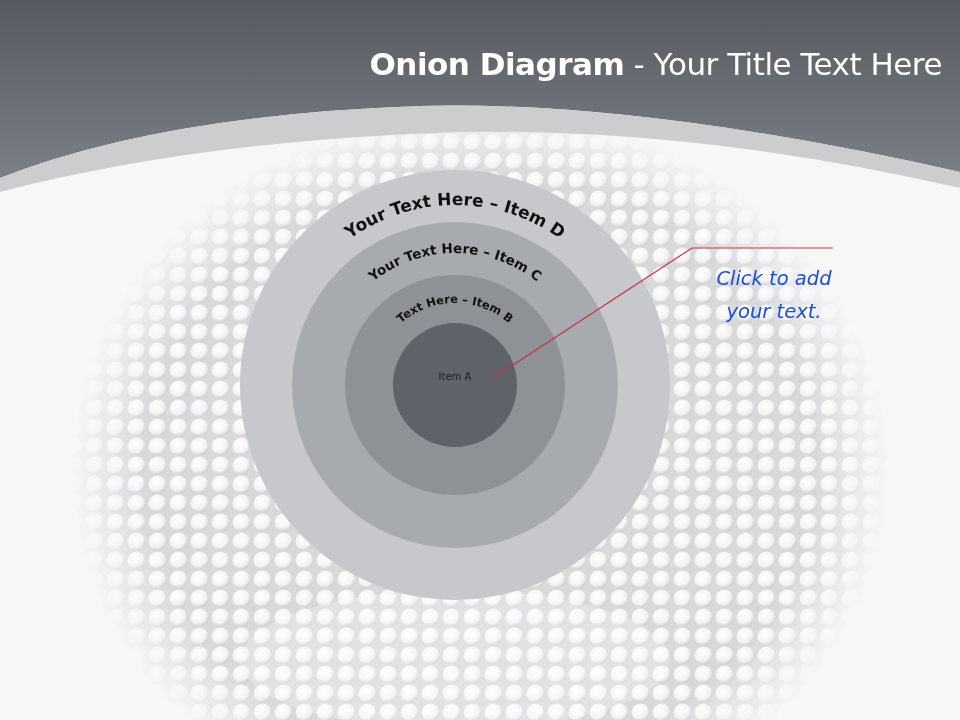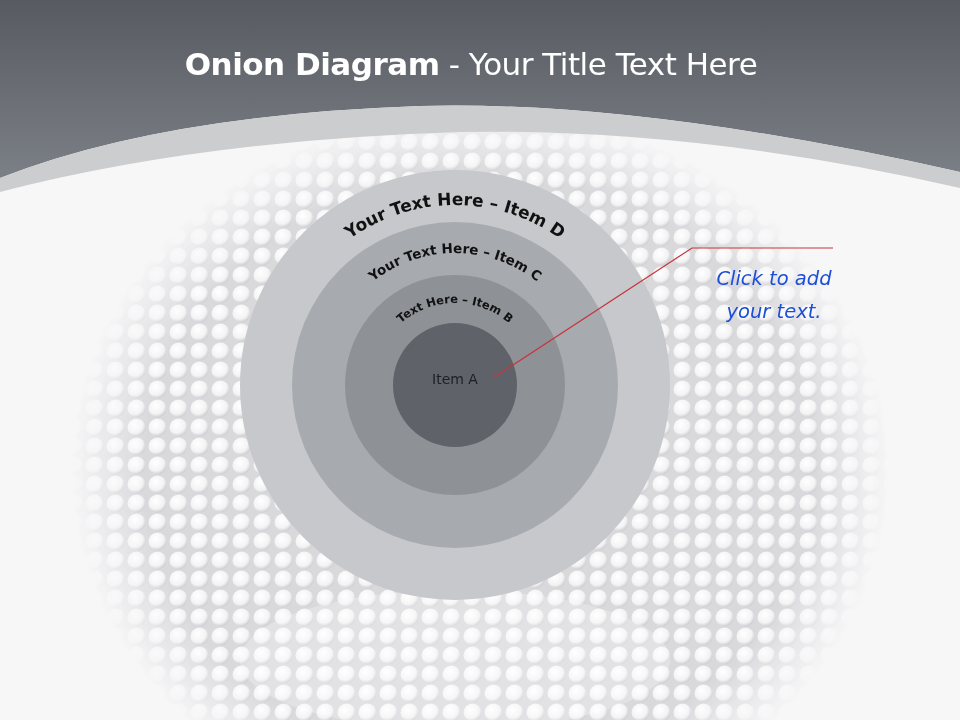--- a/index.html
+++ b/index.html
@@ -1,23 +1,23 @@
 <!DOCTYPE html>
 <html><head>
 <meta charset="utf-8">
 <style>
   html, body { margin:0; padding:0; }
   body { width:960px; height:720px; overflow:hidden; background:#f7f7f8; font-family:"Liberation Sans", sans-serif; }
   .slide { position:relative; width:960px; height:720px; overflow:hidden; background:#f7f7f8; }
   .layer { position:absolute; left:0; top:0; }
-  .title { position:absolute; left:0; top:46px; width:942px; text-align:center; color:#ffffff; font-family:"DejaVu Sans", sans-serif; font-size:31px; letter-spacing:-0.5px; white-space:nowrap; }
+  .title { position:absolute; left:0; top:46px; width:942px; text-align:right; color:#ffffff; font-family:"DejaVu Sans", sans-serif; font-size:31px; letter-spacing:-0.5px; white-space:nowrap; }
   .title .bold { font-weight:bold; }
   .title .light { font-weight:normal; }
   .callout-text { position:absolute; left:690px; top:262px; width:168px; text-align:center; color:#1d4ed8; font-family:"DejaVu Sans", sans-serif; font-style:italic; font-size:19.5px; line-height:33px; white-space:pre-line; }
-  .center-label { position:absolute; left:395px; top:371px; width:120px; text-align:center; font-family:"DejaVu Sans", sans-serif; font-size:14px; color:#1d1f22; }
+  .center-label { position:absolute; left:395px; top:371px; width:120px; text-align:center; font-family:"DejaVu Sans", sans-serif; font-size:10px; color:#1d1f22; }
 </style>
 </head>
 <body>
 
 <div class="slide">
 
   <svg class="layer" width="960" height="720" viewBox="0 0 960 720">
     <defs>
       <linearGradient id="hdr" x1="0" y1="0" x2="0" y2="1">
         <stop offset="0" stop-color="#575b61"></stop>

